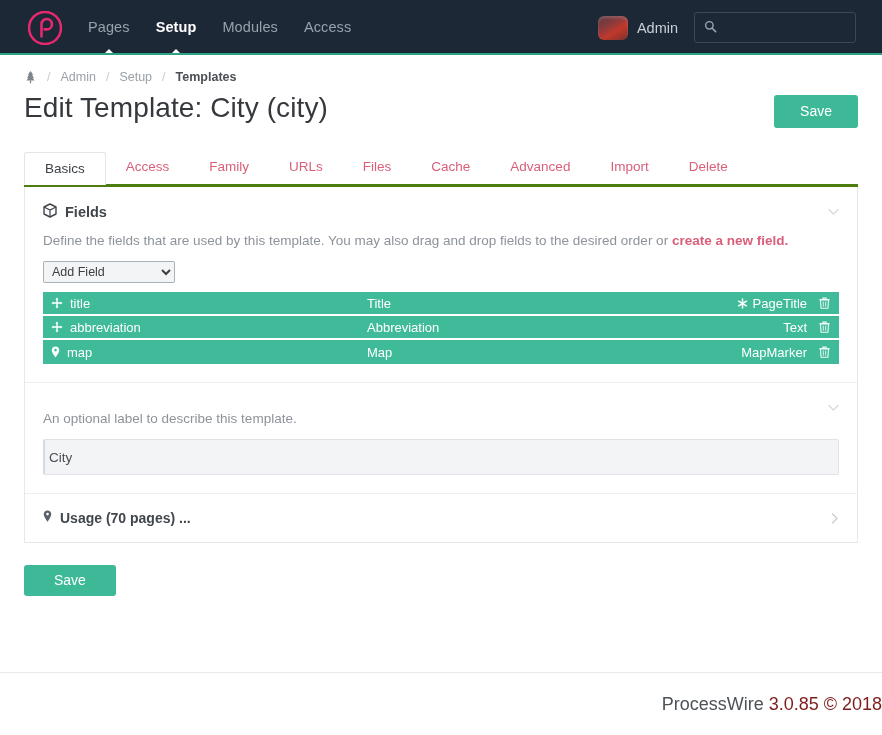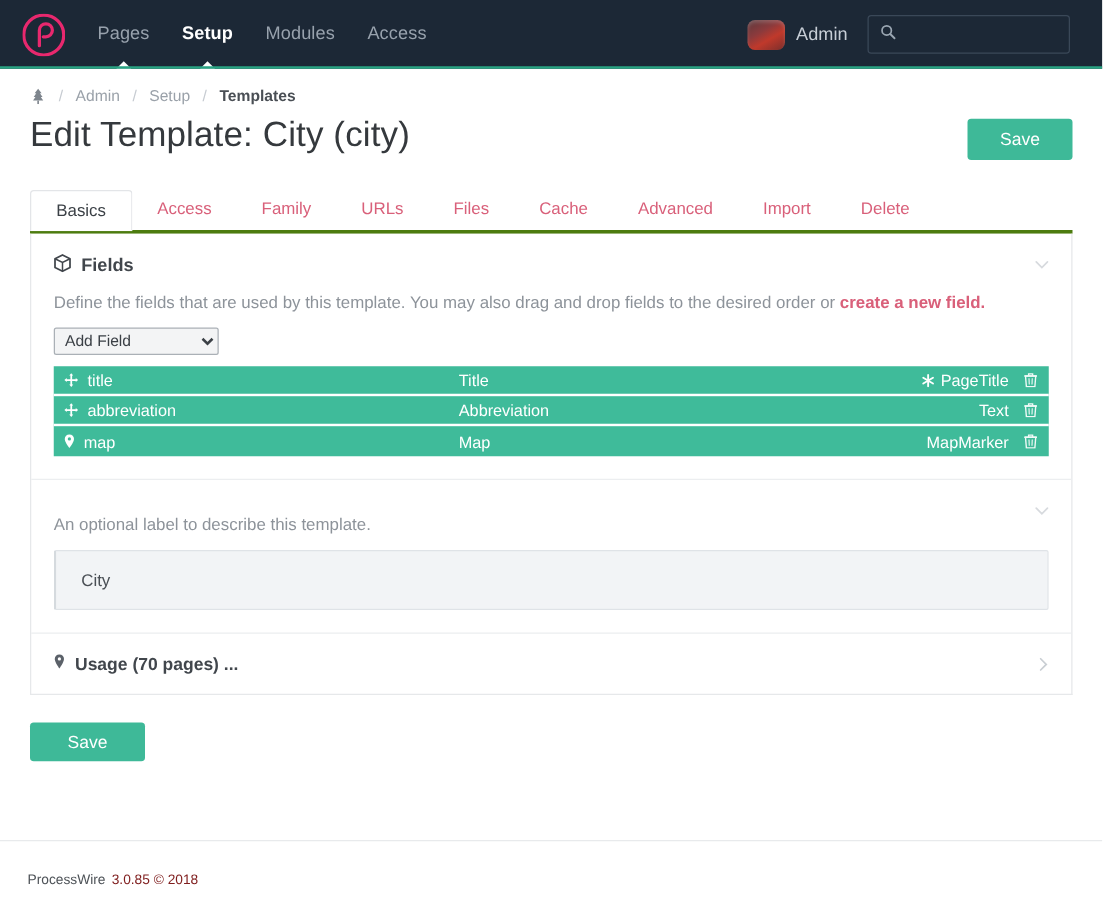--- a/index.html
+++ b/index.html
@@ -10,20 +10,21 @@
     font-family: "Liberation Sans", sans-serif;
     -webkit-font-smoothing: antialiased;
   }
   .page { width: 882px; height: 735px; position: relative; overflow: hidden; background:#fff; }
 
   
   .masthead {
     height: 55px; background: #1c2836;
     display: flex; align-items: center;
     position: relative;
+    padding-left: 10px;
   }
   .masthead:after {
     content:""; position:absolute; left:0; right:0; bottom:0; height:2px;
     background:#29a383;
   }
   .logo {
     width: 34px; height: 34px; margin-left: 18px; margin-right: 26px;
     border-radius: 50%;
     display:flex; align-items:center; justify-content:center;
     flex: none;
@@ -131,38 +132,39 @@
   }
   .fieldrow:last-child { border-bottom:0; }
   .fr-name { display:flex; align-items:center; gap:7px; width: 316px; }
   .fr-label { flex: 1; }
   .fr-type { display:flex; align-items:center; gap:5px; justify-content:flex-end; }
   .fr-trash { margin-left: 12px; display:flex; align-items:center; cursor:pointer; opacity:.92;}
   .fr-icon { display:flex; align-items:center; }
 
   
   .text-input {
-    margin-top: 13px; width: 100%; height: 48px;
+    margin-top: 13px; width: 100%; height: 36px;
     background:#f2f4f6; border:1px solid #dfe3e7; border-left:2px solid #d5dade;
     border-radius:2px; color:#4a4f55; font-size:13.5px;
-    padding: 0 20px; outline:none; font-family:"Liberation Sans", sans-serif;
+    padding: 0 4px; outline:none; font-family:"Liberation Sans", sans-serif;
   }
 
   .panel.collapsed { padding-top: 16px; padding-bottom: 16px; }
   .panel.collapsed .panel-head { font-size:14px; }
 
   
   .bottom-save { margin-top: 22px; }
   .btn-save.bottom { padding: 0 30px; height: 31px; line-height:31px; }
 
   footer {
     position:absolute; left:0; right:0; bottom:0; height: 63px;
     border-top:1px solid #e8eaec; background:#fff;
     display:flex; align-items:center; padding-left: 22px;
-    font-size:11px;
+    font-size:18px;
+    justify-content:flex-end;
   }
   .fw-name { color:#4d5257; }
   .fw-ver { color:#7f1d1d; margin-left:5px; }
 </style>
 </head>
 <body>
 
 <div class="page">
 
   <div class="masthead">

